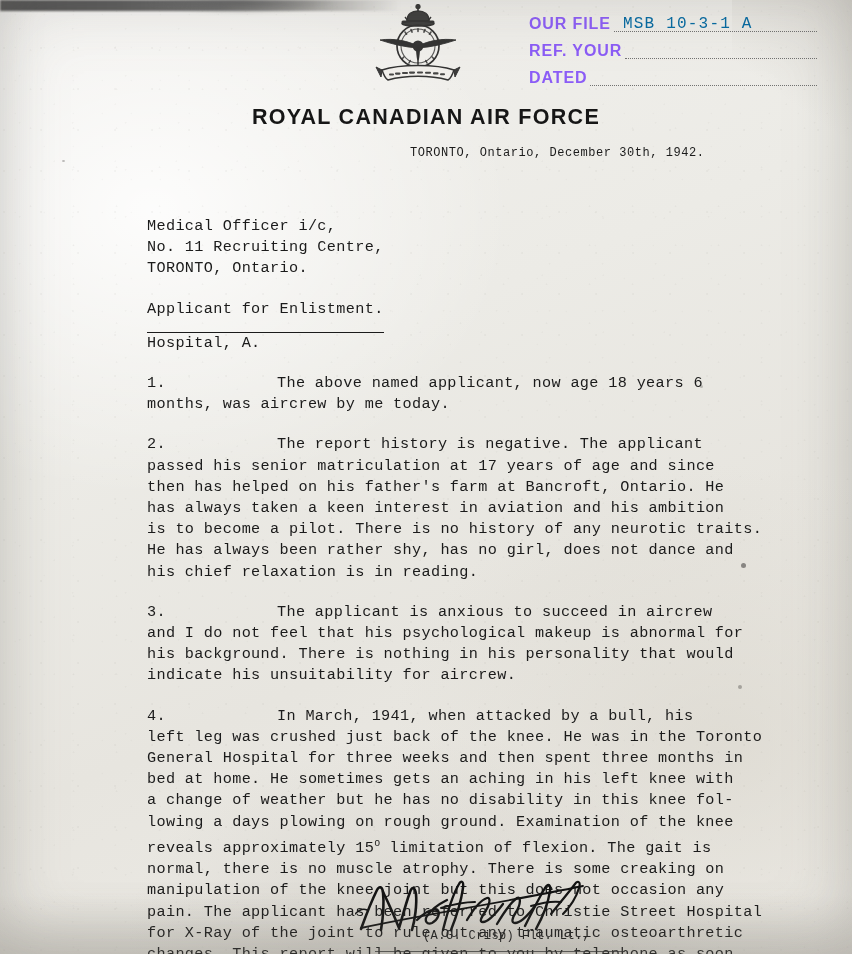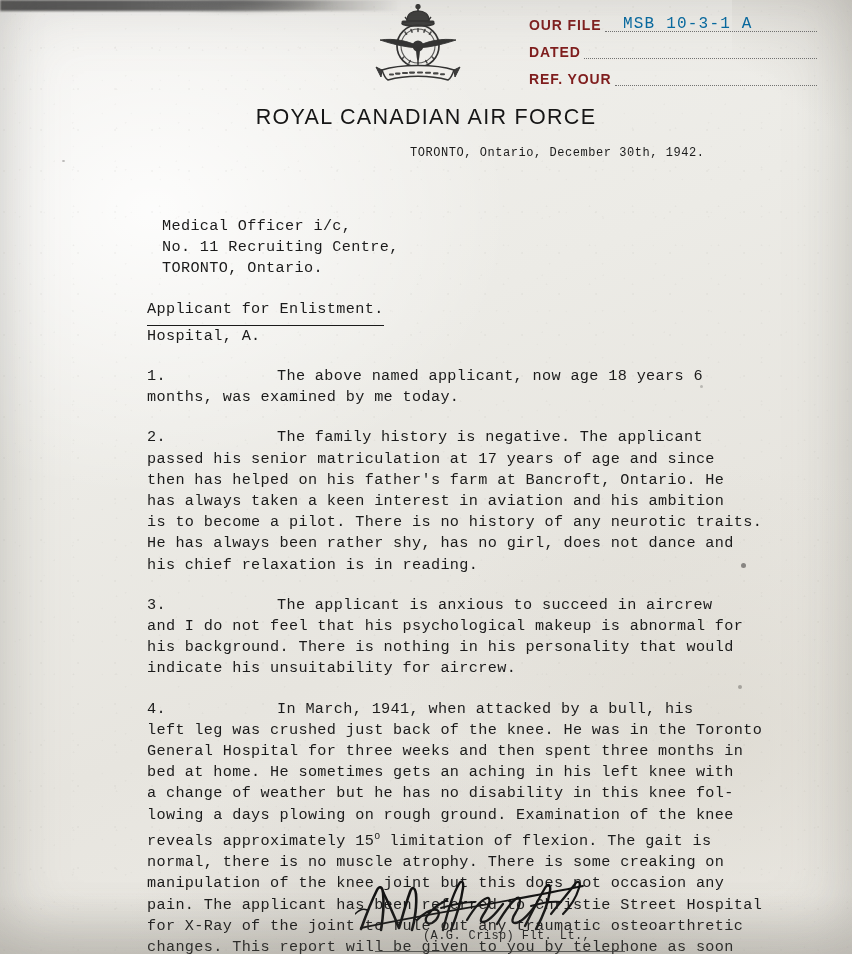--- a/index.html
+++ b/index.html
@@ -90,24 +90,24 @@
     width: 288px;
   }
   .ref-row {
     display: flex;
     align-items: flex-end;
     height: 27px;
     position: relative;
   }
   .ref-label {
     font-family: "Liberation Sans", sans-serif;
-    font-size: 14px;
+    font-size: 16px;
     font-weight: 700;
     letter-spacing: 0.9px;
-    color: #7f1d1d;
+    color: #8b5cf6;
     white-space: nowrap;
     padding-bottom: 2px;
   }
   .ref-dots {
     flex: 1;
     border-bottom: 1.5px dotted #5d5d5d;
     margin-left: 3px;
     margin-bottom: 3px;
     height: 1px;
     opacity: 0.85;
@@ -123,21 +123,21 @@
     white-space: nowrap;
   }
 
   
   .org-title {
     position: absolute;
     left: 0; right: 0; top: 105px;
     text-align: center;
     font-family: "Liberation Sans", sans-serif;
     font-size: 21.5px;
-    font-weight: 400;
+    font-weight: 700;
     letter-spacing: 1.3px;
     color: #161616;
   }
 
   
   .dateline {
     position: absolute;
     left: 410px; top: 146px;
     font-size: 12px;
     letter-spacing: 0.55px;
@@ -146,26 +146,26 @@
 
   
   .body {
     position: absolute;
     left: 147px; top: 216px;
     width: 625px;
     font-size: 15.2px;
     line-height: 21.2px;
     letter-spacing: 0.35px;
   }
-  .addressee { white-space: pre-line; margin-left: 15px; }
+  .addressee { white-space: pre-line; }
   .subject-block { margin-top: 19px; }
   .subject {
     display: inline-block;
     border-bottom: 1.6px solid #1b1b1b;
-    padding-bottom: 5px;
+    padding-bottom: 12px;
   }
   .subject-name { display: block; }
 
   .para { margin-top: 19px; position: relative; }
   .para-num {
     position: absolute;
     left: 0; top: 0;
     width: 130px;
   }
   .para-text { white-space: pre-line; }
@@ -245,55 +245,55 @@
       </svg>
     </div>
 
     <div class="ref-block">
       <div class="ref-row">
         <span class="ref-label">OUR FILE</span>
         <span class="ref-dots"></span>
         <span class="ref-value">MSB 10-3-1 A</span>
       </div>
       <div class="ref-row">
+        <span class="ref-label">REF. YOUR</span>
+        <span class="ref-dots"></span>
+        <span class="ref-value"></span>
+      </div>
+      <div class="ref-row">
         <span class="ref-label">DATED</span>
         <span class="ref-dots"></span>
         <span class="ref-value"></span>
       </div>
-      <div class="ref-row">
-        <span class="ref-label">REF. YOUR</span>
-        <span class="ref-dots"></span>
-        <span class="ref-value"></span>
-      </div>
     </div>
 
     <div class="org-title">ROYAL CANADIAN AIR FORCE</div>
 
     <div class="dateline">TORONTO, Ontario, December 30th, 1942.</div>
 
     <div class="body">
 
       <div class="addressee">Medical Officer i/c,
 No. 11 Recruiting Centre,
 TORONTO, Ontario.</div>
 
       <div class="subject-block">
         <span class="subject">Applicant for Enlistment.</span>
         <span class="subject-name">Hospital, A.</span>
       </div>
 
       <div class="para">
         <span class="para-num">1.</span>
         <span class="para-first-line">The above named applicant, now age 18 years 6</span>
-        <span class="para-text">months, was examined by me today.</span>
+        <span class="para-text">months, was aircrew by me today.</span>
       </div>
 
       <div class="para">
         <span class="para-num">2.</span>
-        <span class="para-first-line">The family history is negative.  The applicant</span>
+        <span class="para-first-line">The report history is negative.  The applicant</span>
         <span class="para-text">passed his senior matriculation at 17 years of age and since
 then has helped on his father's farm at Bancroft, Ontario.  He
 has always taken a keen interest in aviation and his ambition
 is to become a pilot.  There is no history of any neurotic traits.
 He has always been rather shy, has no girl, does not dance and
 his chief relaxation is in reading.</span>
       </div>
 
       <div class="para">
         <span class="para-num">3.</span>

